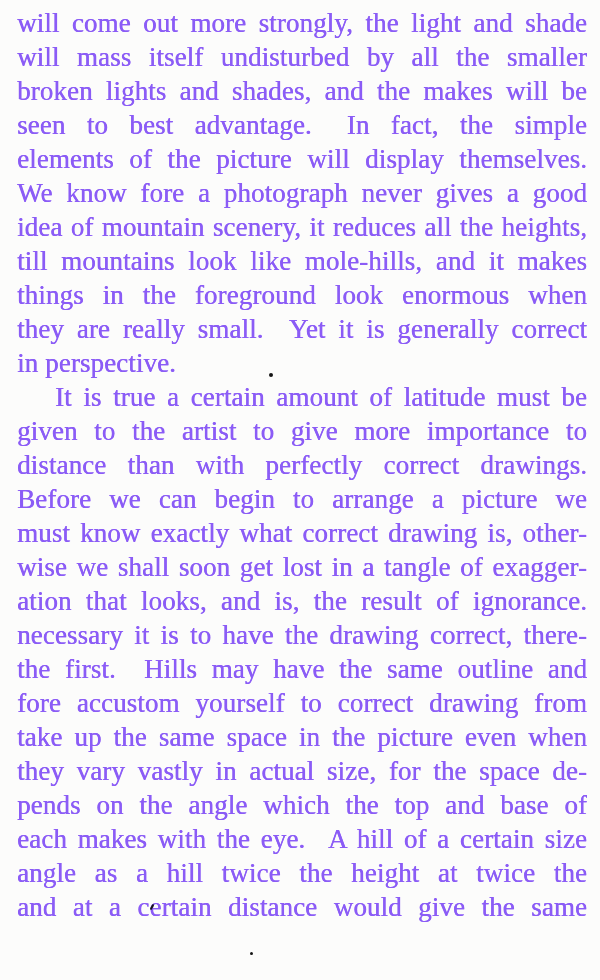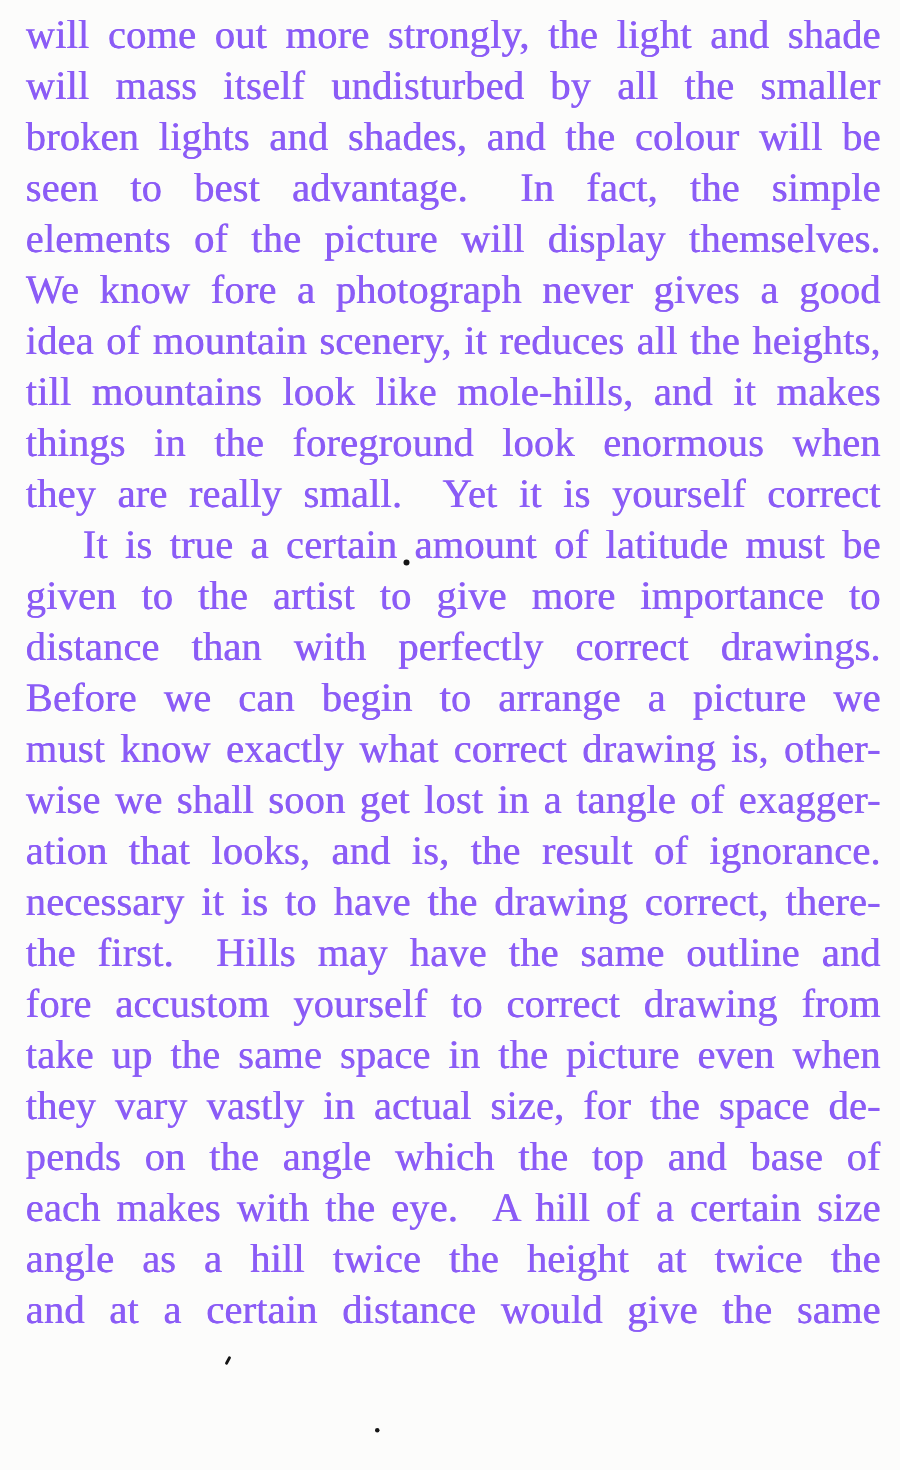--- a/index.html
+++ b/index.html
@@ -42,28 +42,29 @@
   .speck.s2 { width: 3px; height: 3px; }
 </style>
 </head>
 <body>
 
 <div class="page">
   <div class="page-text">
       <div class="para">
         <div class="line">will come out more strongly, the light and shade</div>
         <div class="line">will mass itself undisturbed by all the smaller</div>
-        <div class="line">broken lights and shades, and the colour will be</div>
+        <div class="line">broken lights and shades, and the makes will be</div>
         <div class="line">seen to best advantage.  In fact, the simple</div>
         <div class="line">elements of the picture will display themselves.</div>
         <div class="line">We know fore a photograph never gives a good</div>
         <div class="line">idea of mountain scenery, it reduces all the heights,</div>
         <div class="line">till mountains look like mole-hills, and it makes</div>
         <div class="line">things in the foreground look enormous when</div>
-        <div class="line">they are really small.  Yet it is yourself correct</div>
+        <div class="line">they are really small.  Yet it is generally correct</div>
+        <div class="line ragged">in perspective.</div>
       </div>
       <div class="para indent">
         <div class="line first">It is true a certain amount of latitude must be</div>
         <div class="line">given to the artist to give more importance to</div>
         <div class="line">distance than with perfectly correct drawings.</div>
         <div class="line">Before we can begin to arrange a picture we</div>
         <div class="line">must know exactly what correct drawing is, other-</div>
         <div class="line">wise we shall soon get lost in a tangle of exagger-</div>
         <div class="line">ation that looks, and is, the result of ignorance.</div>
         <div class="line">necessary it is to have the drawing correct, there-</div>

